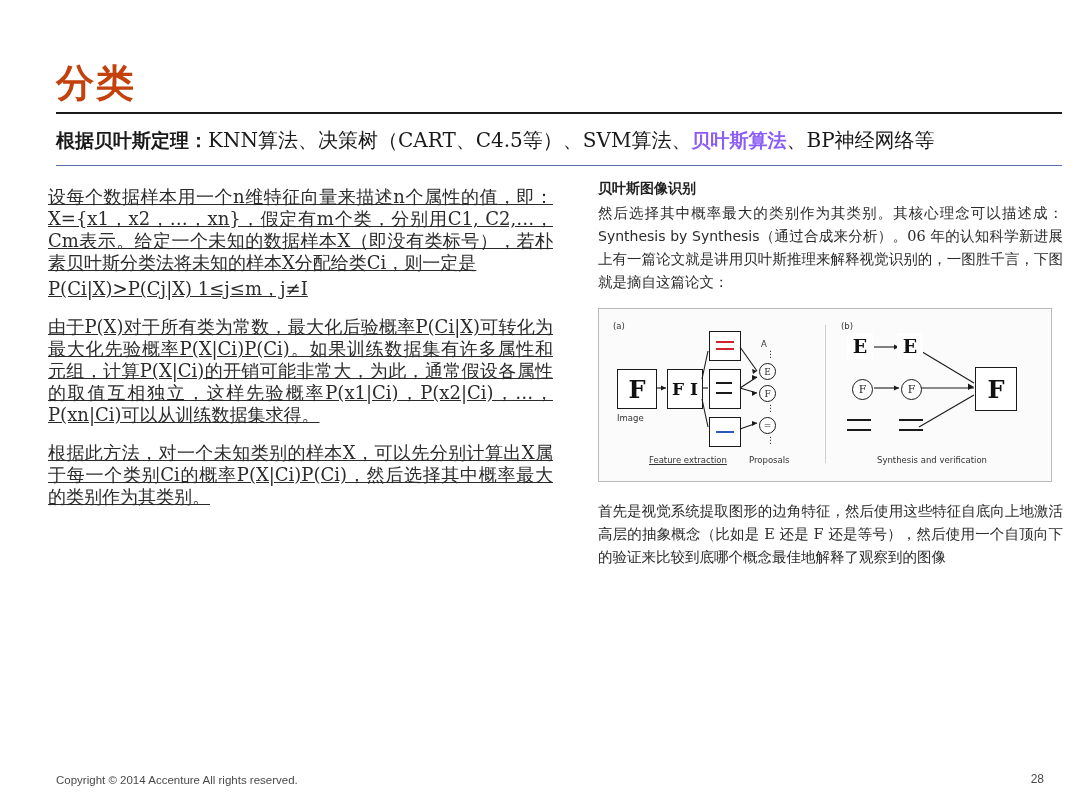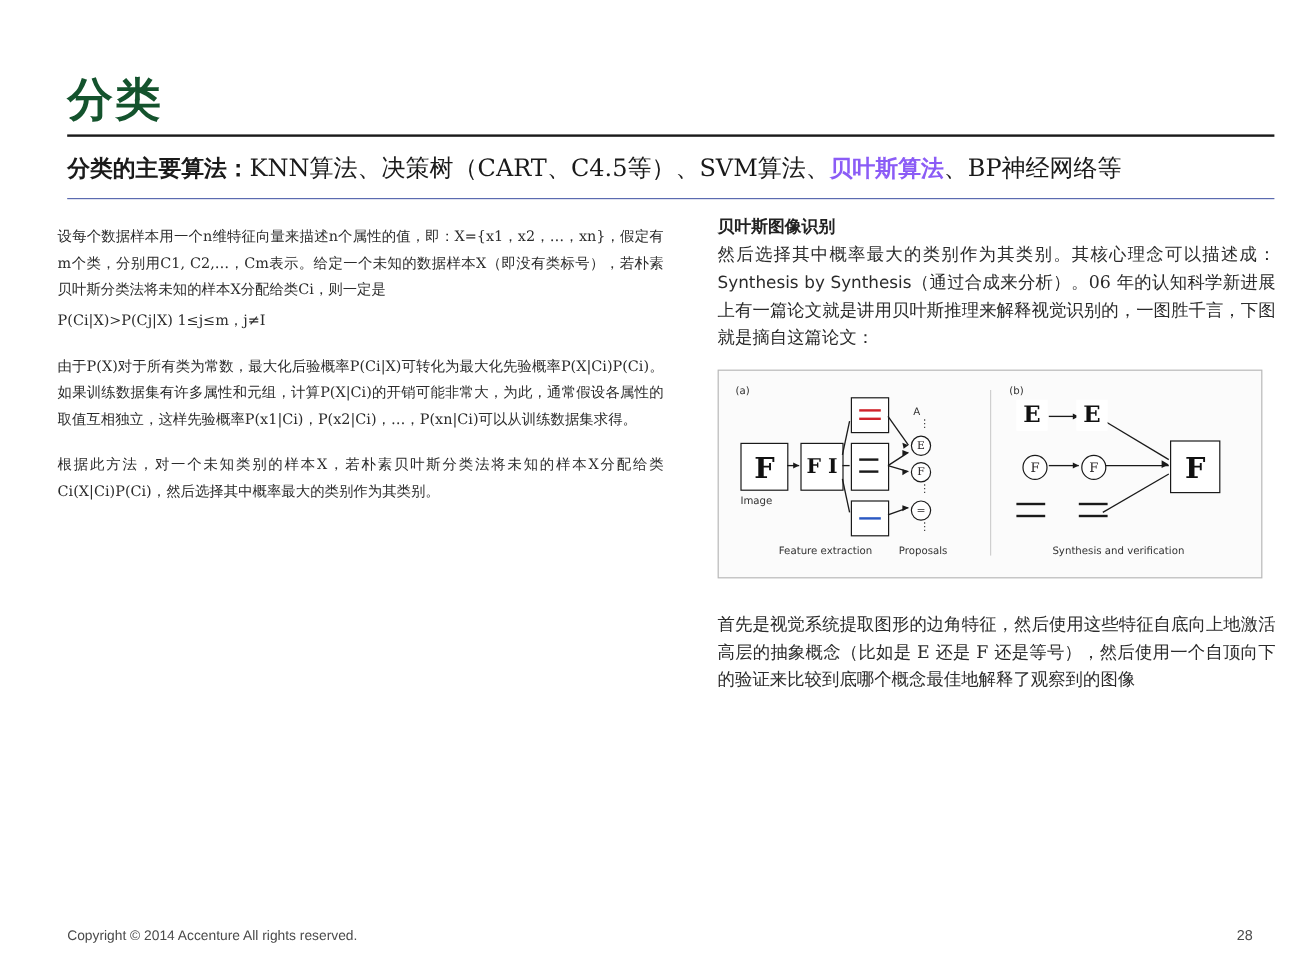--- a/index.html
+++ b/index.html
@@ -20,21 +20,21 @@
     inset: 0;
   }
   .title {
     position: absolute;
     left: 56px;
     top: 58px;
     font-family: "DejaVu Sans", sans-serif;
     font-size: 38px;
     font-weight: bold;
     letter-spacing: 2px;
-    color: #14532d;
+    color: #c2410c;
   }
   .title-rule {
     position: absolute;
     left: 56px;
     top: 112px;
     width: 1006px;
     height: 2px;
     background: #1a1a1a;
   }
   .subtitle {
@@ -74,25 +74,26 @@
     width: 505px;
   }
   .col-right {
     position: absolute;
     left: 598px;
     top: 180px;
     width: 465px;
   }
   .para {
     font-family: "DejaVu Serif", serif;
-    font-size: 12px;
+    font-size: 18px;
     line-height: 22px;
     color: #2b2b2b;
     margin: 0 0 16px 0;
     text-align: justify;
+    text-decoration: underline;
   }
   .para.tight { margin-bottom: 4px; }
   .right-head {
     font-family: "DejaVu Sans", sans-serif;
     font-size: 14px;
     font-weight: bold;
     color: #222;
     margin: 0 0 4px 0;
   }
   .right-para {
@@ -206,29 +207,29 @@
 </style>
 </head>
 <body>
 
 <div class="slide">
 
   <div class="title">分类</div>
   <div class="title-rule"></div>
 
   <div class="subtitle">
-    <span class="label">分类的主要算法：</span><span>KNN算法、决策树（CART、C4.5等）、SVM算法、</span><span class="red">贝叶斯算法</span><span>、BP神经网络等</span>
+    <span class="label">根据贝叶斯定理：</span><span>KNN算法、决策树（CART、C4.5等）、SVM算法、</span><span class="red">贝叶斯算法</span><span>、BP神经网络等</span>
   </div>
   <div class="subtitle-rule"></div>
 
   <div class="col-left">
     <p class="para tight">设每个数据样本用一个n维特征向量来描述n个属性的值，即：X={x1，x2，…，xn}，假定有m个类，分别用C1, C2,…，Cm表示。给定一个未知的数据样本X（即没有类标号），若朴素贝叶斯分类法将未知的样本X分配给类Ci，则一定是</p>
     <p class="para">P(Ci|X)&gt;P(Cj|X) 1≤j≤m，j≠I</p>
     <p class="para">由于P(X)对于所有类为常数，最大化后验概率P(Ci|X)可转化为最大化先验概率P(X|Ci)P(Ci)。如果训练数据集有许多属性和元组，计算P(X|Ci)的开销可能非常大，为此，通常假设各属性的取值互相独立，这样先验概率P(x1|Ci)，P(x2|Ci)，…，P(xn|Ci)可以从训练数据集求得。</p>
-    <p class="para">根据此方法，对一个未知类别的样本X，若朴素贝叶斯分类法将未知的样本X分配给类Ci(X|Ci)P(Ci)，然后选择其中概率最大的类别作为其类别。</p>
+    <p class="para">根据此方法，对一个未知类别的样本X，可以先分别计算出X属于每一个类别Ci的概率P(X|Ci)P(Ci)，然后选择其中概率最大的类别作为其类别。</p>
   </div>
 
   <div class="col-right">
     <p class="right-head">贝叶斯图像识别</p>
     <p class="right-para"><span>然后选择其中概率最大的类别作为其类别。其核心理念可以描述成：</span><span class="sans">Synthesis by Synthesis</span><span>（通过合成来分析）。06 年的认知科学新进展上有一篇论文就是讲用贝叶斯推理来解释视觉识别的，一图胜千言，下图就是摘自这篇论文：</span></p>
 
     <div class="figure">
       <div class="fig-inner">
         <div class="divider-v"></div>
 
@@ -297,24 +298,24 @@
         <div class="circ" style="left:243px; top:62px; width:19px; height:19px; font-size:11px;">F</div>
         <div class="circ" style="left:292px; top:62px; width:19px; height:19px; font-size:11px;">F</div>
 
         <div class="box" style="left:366px; top:50px; width:40px; height:42px; font-size:24px;">F</div>
 
         <div class="dk" style="left:238px; top:102px; width:24px;"></div>
         <div class="dk" style="left:238px; top:112px; width:24px;"></div>
         <div class="dk" style="left:290px; top:102px; width:24px;"></div>
         <div class="dk" style="left:290px; top:112px; width:24px;"></div>
 
-        <div class="fig-caption" style="left:40px;">Feature extraction</div>
+        <div class="fig-caption" style="left:40px;text-decoration:underline;">Feature extraction</div>
         <div class="fig-caption" style="left:140px;">Proposals</div>
         <div class="fig-caption" style="left:268px;">Synthesis and verification</div>
       </div>
     </div>
 
-    <p class="right-para" style="margin-top:28px;">首先是视觉系统提取图形的边角特征，然后使用这些特征自底向上地激活高层的抽象概念（比如是 E 还是 F 还是等号），然后使用一个自顶向下的验证来比较到底哪个概念最佳地解释了观察到的图像</p>
+    <p class="right-para" style="margin-top:18px;">首先是视觉系统提取图形的边角特征，然后使用这些特征自底向上地激活高层的抽象概念（比如是 E 还是 F 还是等号），然后使用一个自顶向下的验证来比较到底哪个概念最佳地解释了观察到的图像</p>
   </div>
 
   <div class="footer">Copyright © 2014  Accenture  All rights reserved.</div>
   <div class="pageno">28</div>
 </div>
 
 </body></html>

